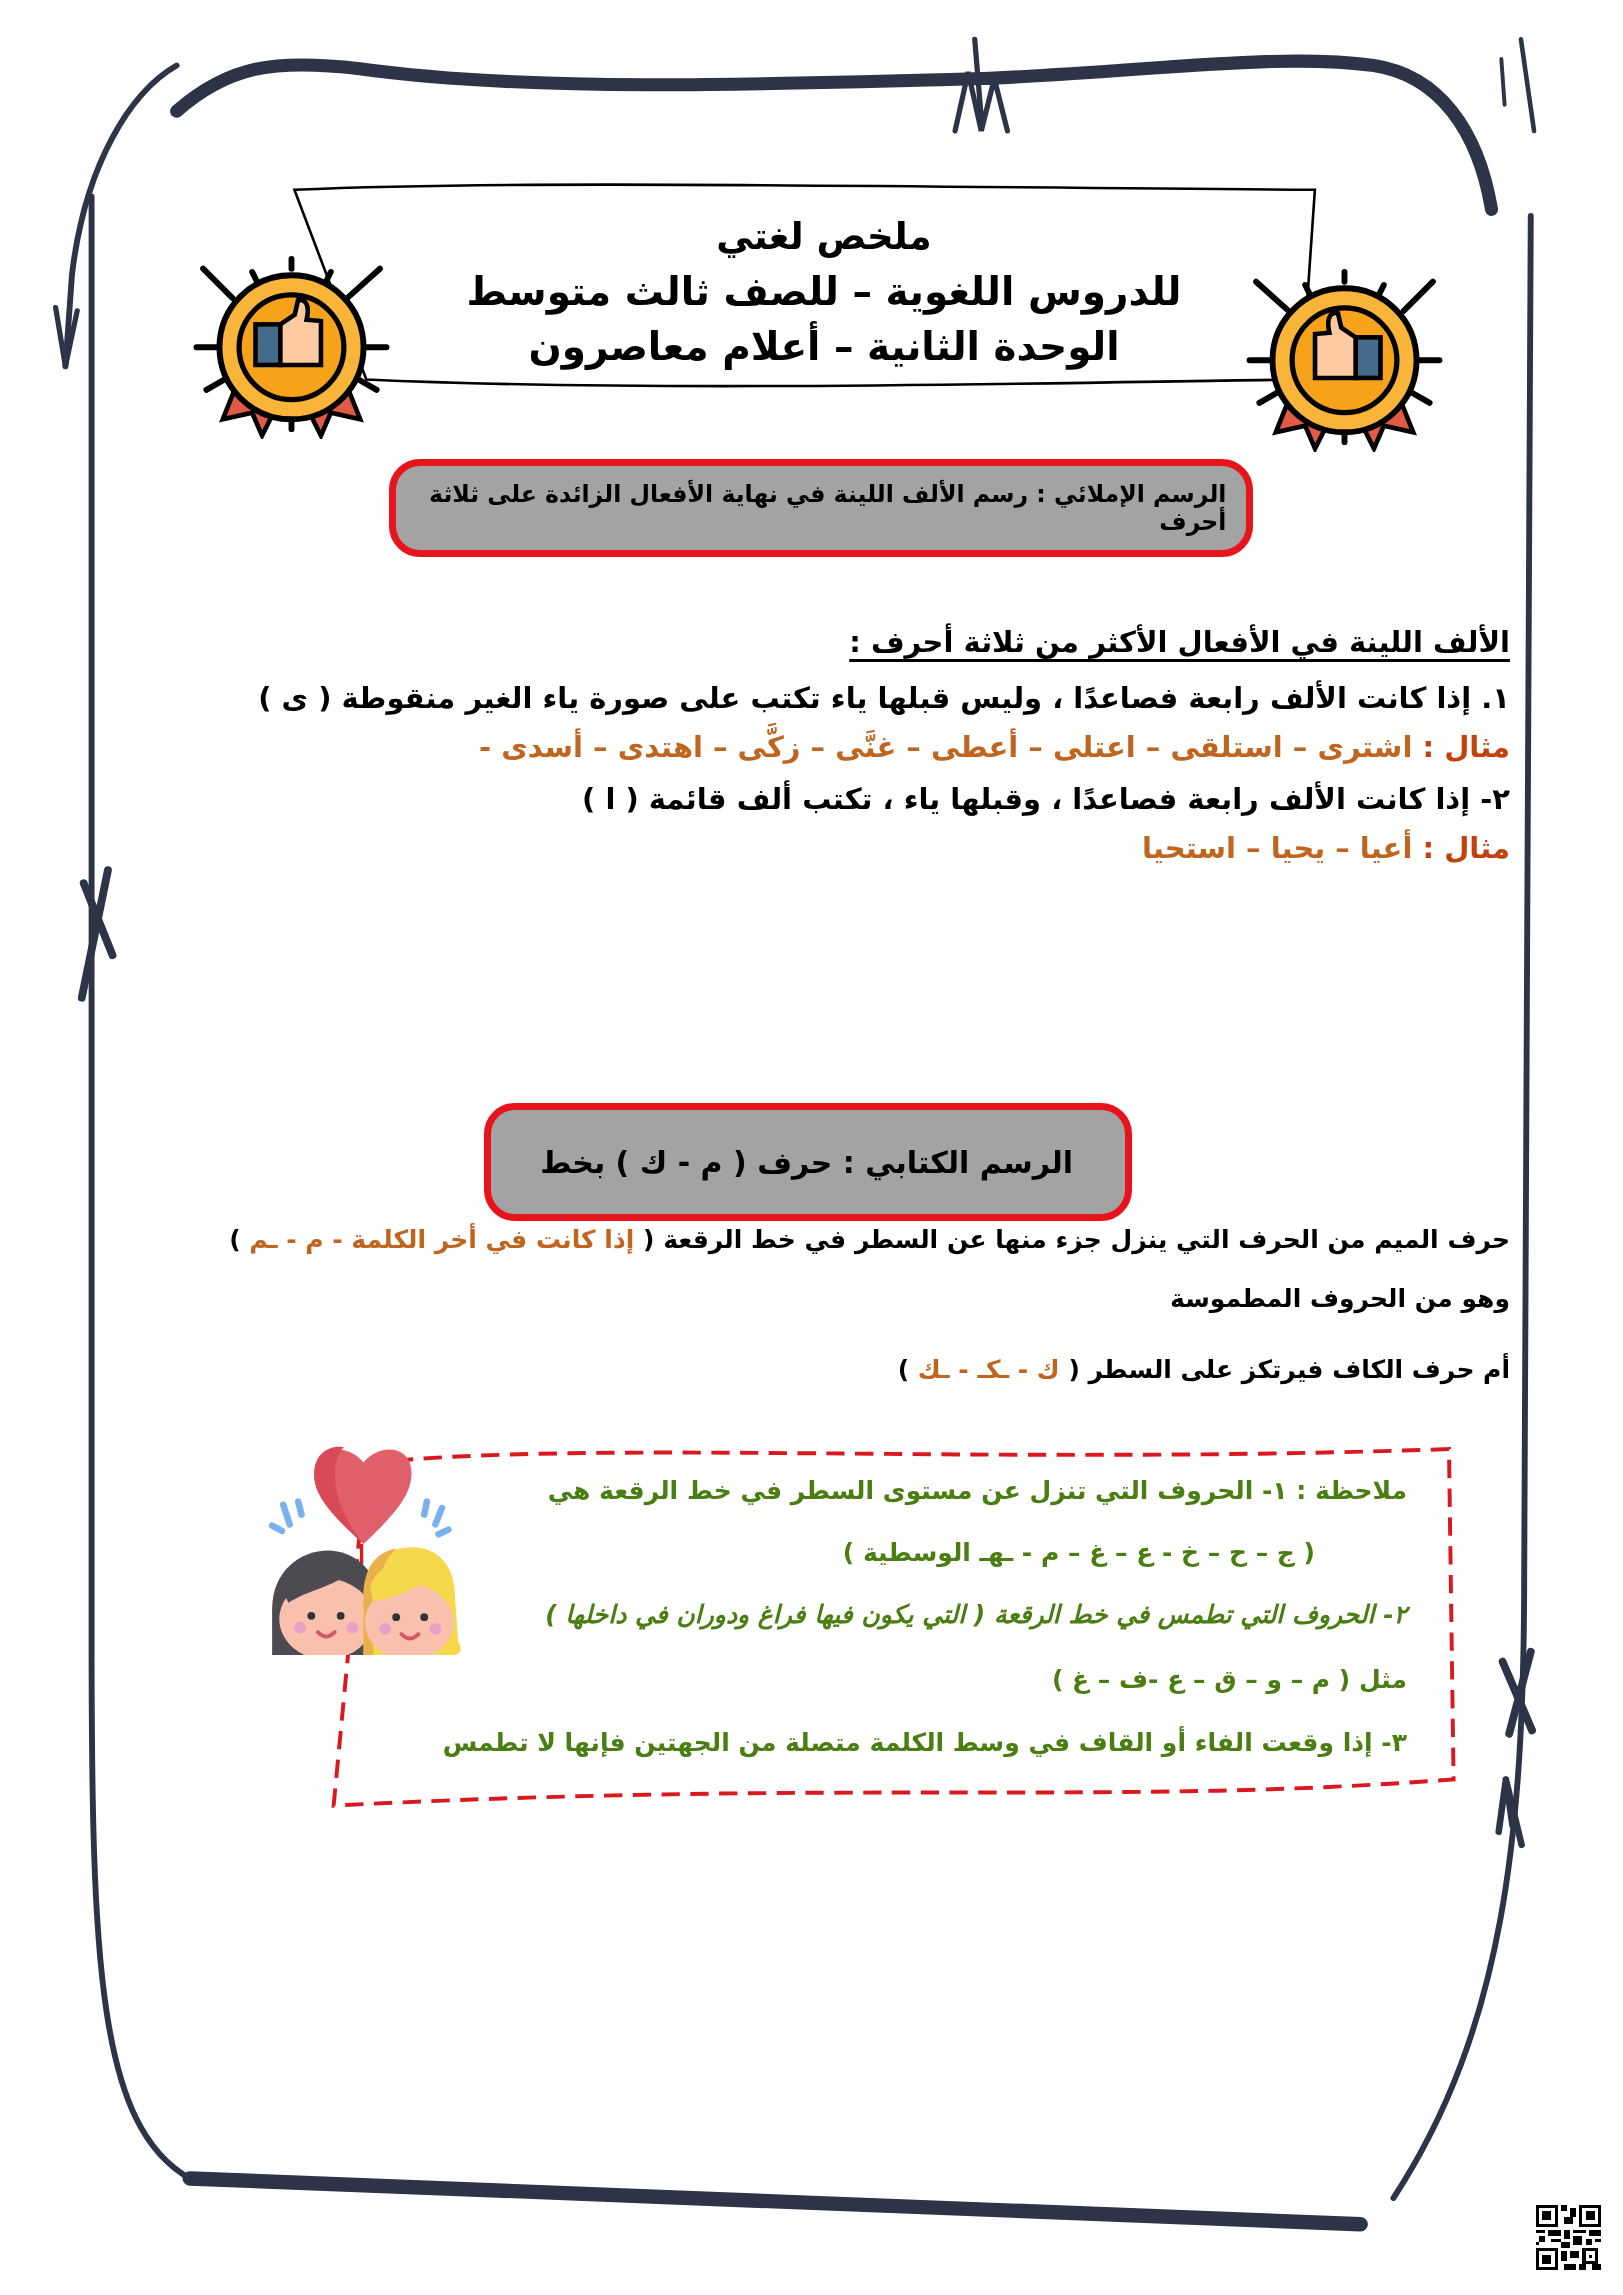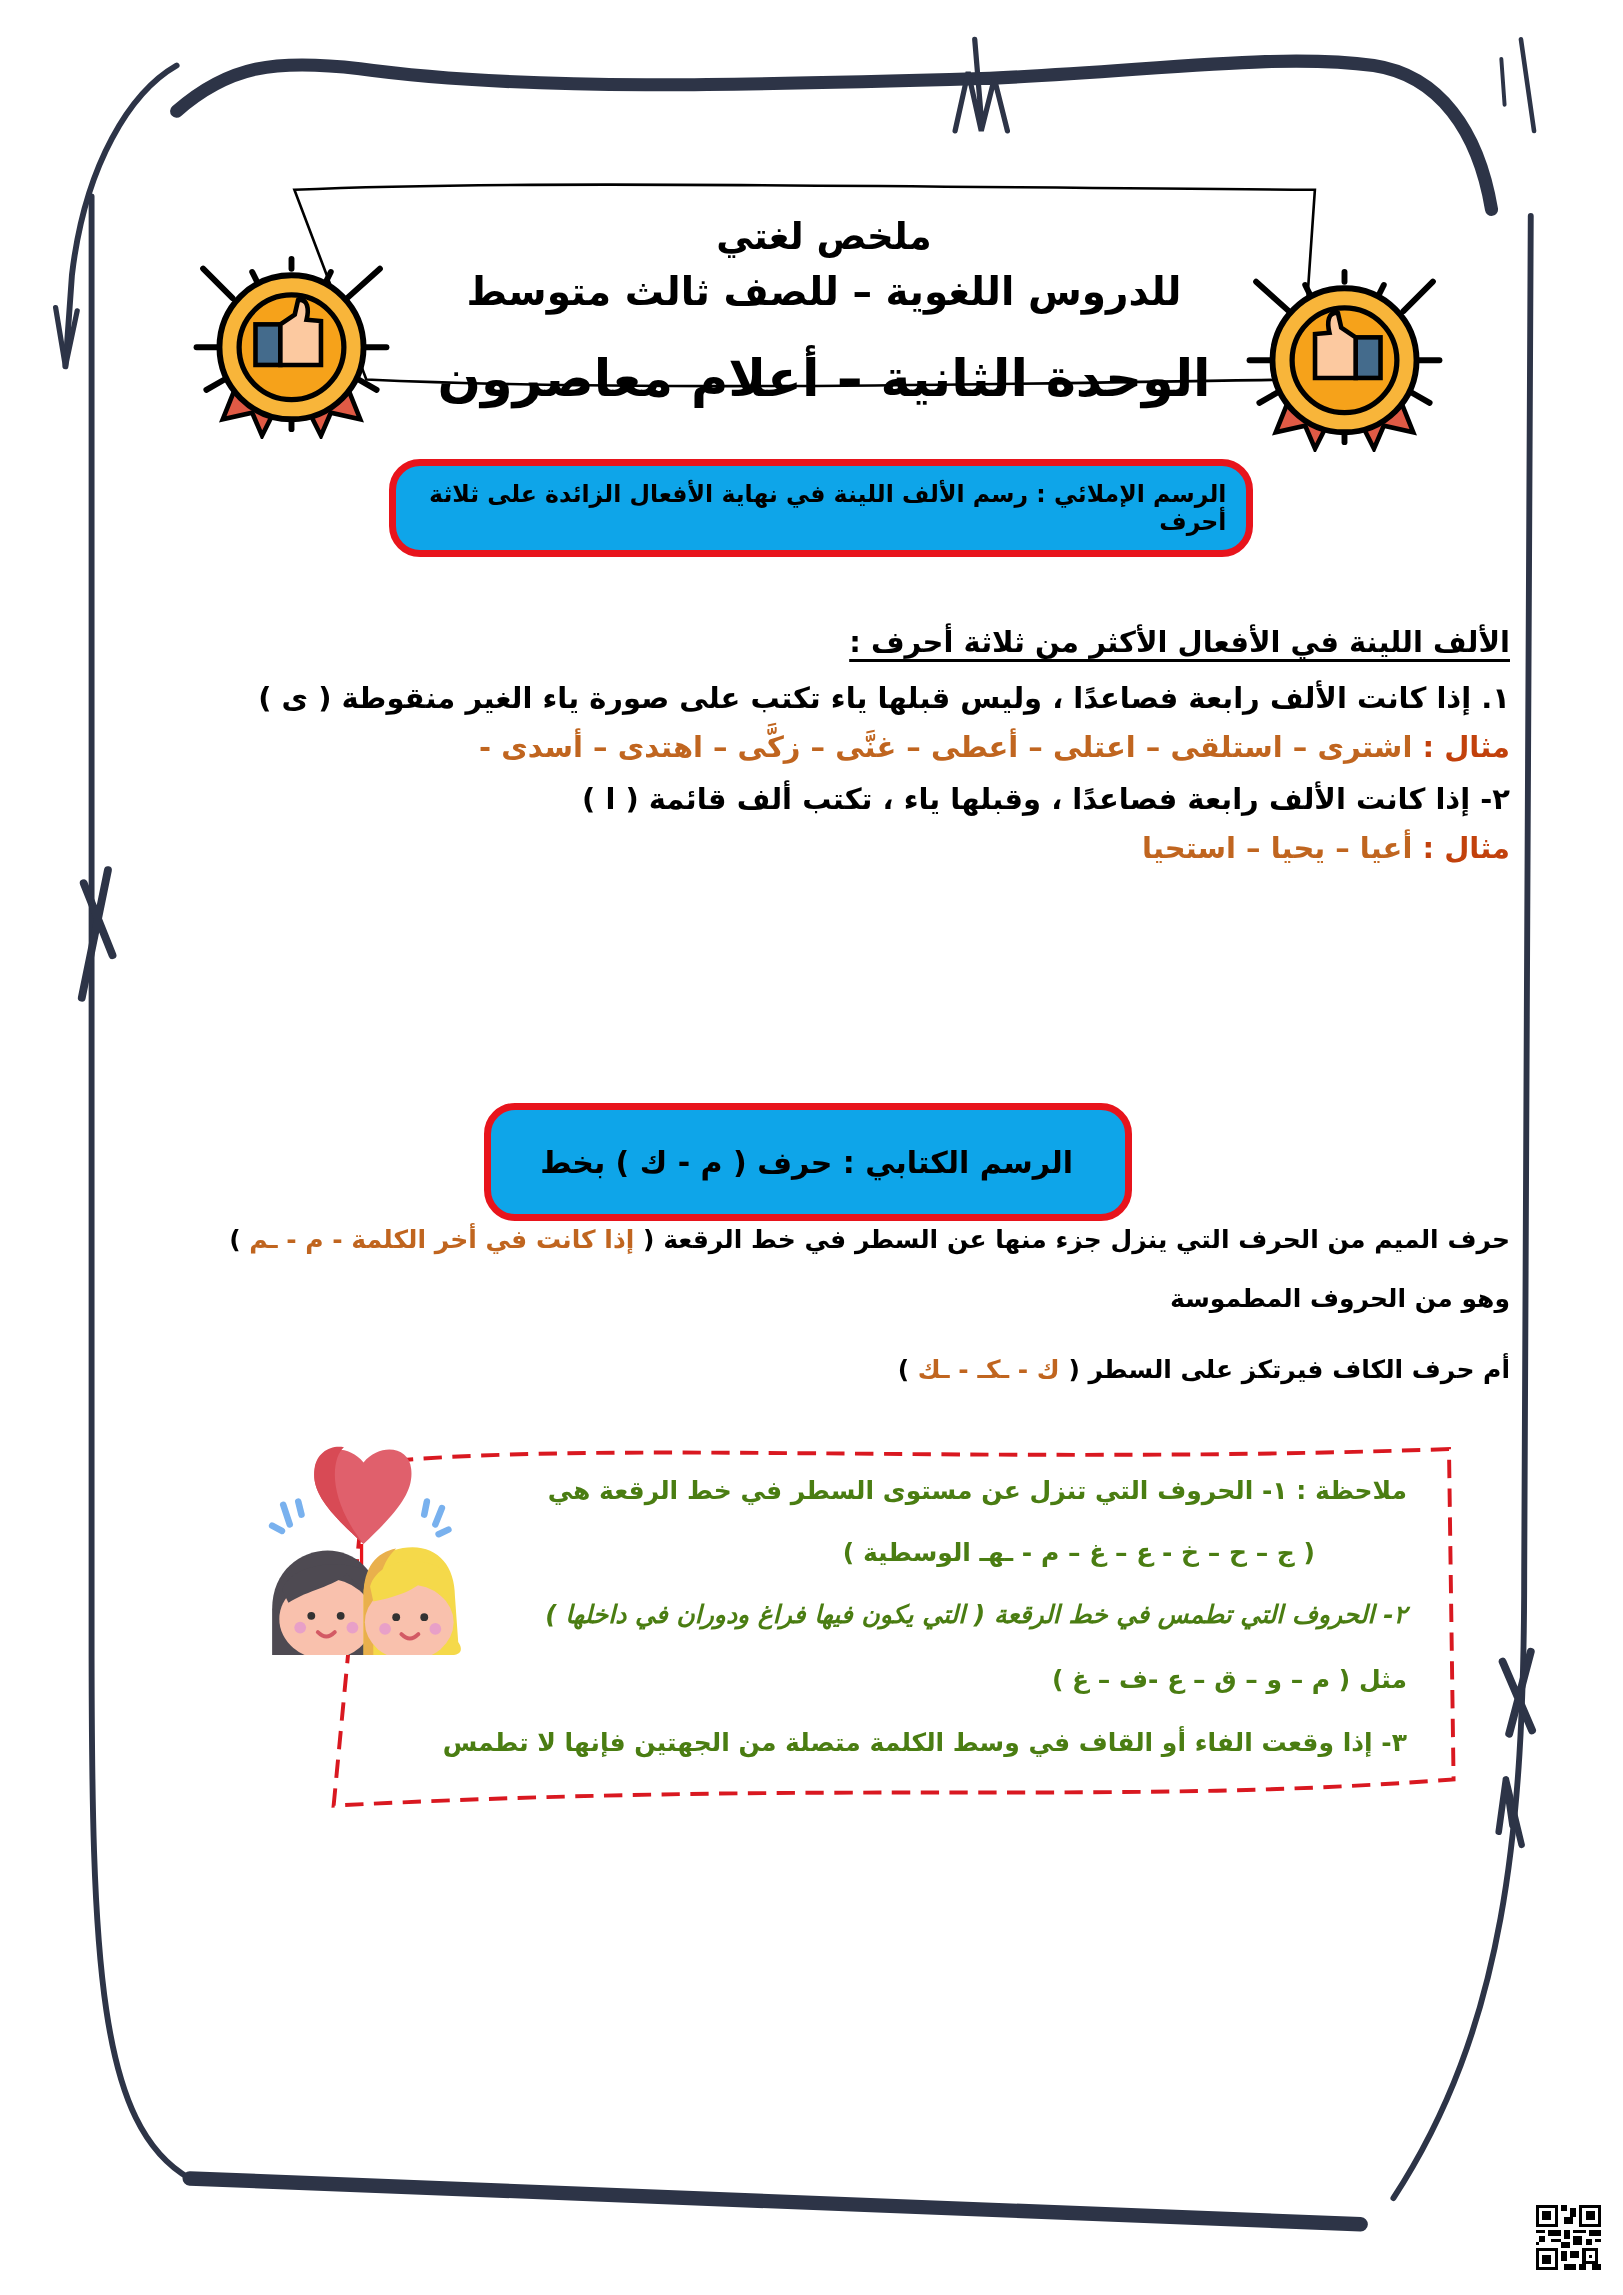--- a/index.html
+++ b/index.html
@@ -7,24 +7,24 @@
            font-family: "DejaVu Sans", sans-serif; color: #000; }
     .abs { position: absolute; }
     svg.frame { position: absolute; left: 0; top: 0; }
 
     
     .title-block { left: 366px; top: 209px; width: 916px; text-align: center; direction: rtl;
                    font-weight: bold; color: #000; }
     .title-line { display: block; line-height: 55px; }
     .title-line.l1 { font-size: 37px; }
     .title-line.l2 { font-size: 39px; }
-    .title-line.l3 { font-size: 51px; margin-top: 32px; }
+    .title-line.l3 { font-size: 39px; }
 
     
-    .red-box { border: 7.2px solid #e8141c; border-radius: 31px; background: #0ea5e9; box-sizing: border-box;
+    .red-box { border: 7.2px solid #e8141c; border-radius: 31px; background: #a3a3a3; box-sizing: border-box;
                display: flex; align-items: center; direction: rtl; font-weight: bold; }
     .box1 { left: 389px; top: 459px; width: 864px; height: 98px; padding-right: 19.6px; font-size: 23.6px; }
     .box2 { left: 484px; top: 1103px; width: 648px; height: 118px; padding-right: 52px; font-size: 30px; }
 
     .txt { direction: rtl; text-align: center; font-weight: bold; white-space: nowrap; }
     .h-under { text-decoration: underline; text-decoration-thickness: 3.3px; text-underline-offset: 6.5px; }
     .brown { color: #c0651f; }
     .red { color: #c2410c; }
 
     .rule-title { right: 113px; top: 625px; font-size: 29px; }

